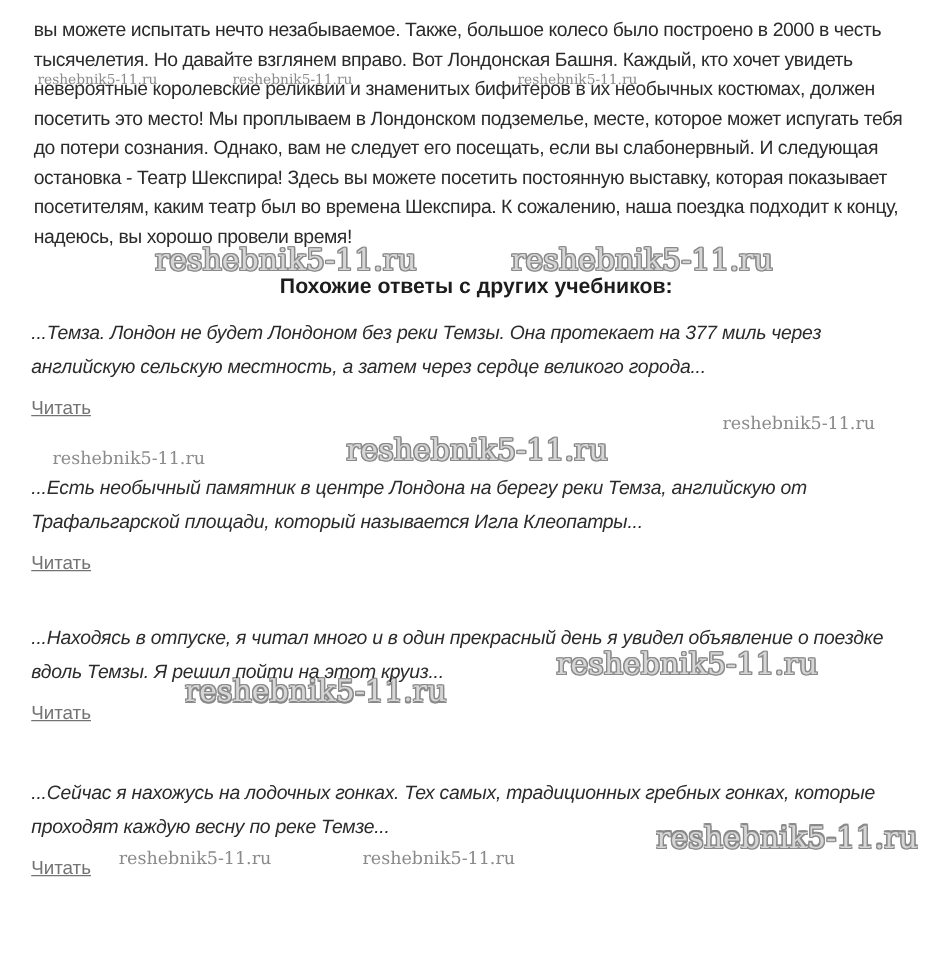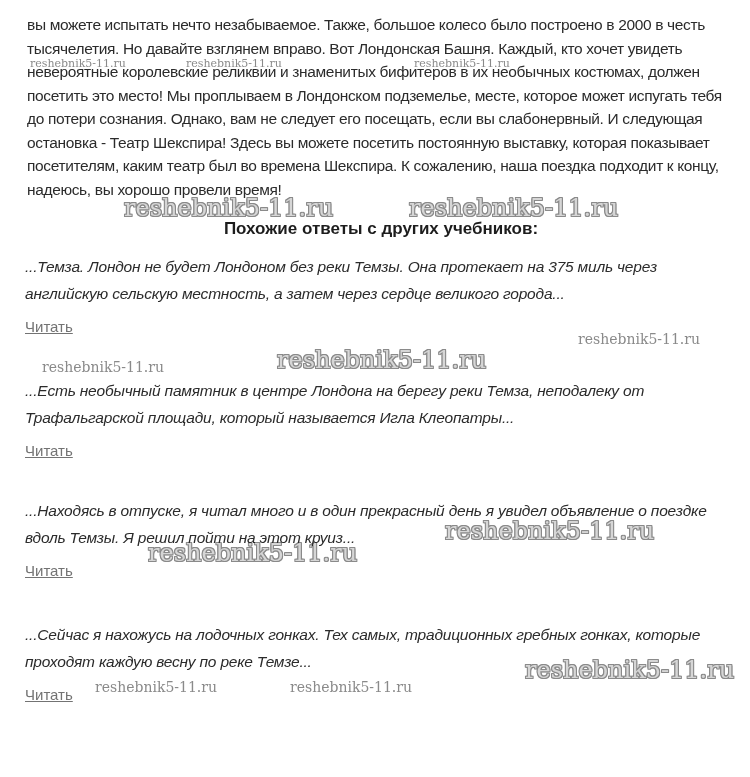--- a/index.html
+++ b/index.html
@@ -99,26 +99,26 @@
   <span class="wm wm-m" style="left:42px;  top:359px;">reshebnik5-11.ru</span>
   <span class="wm wm-l" style="left:445px; top:517px;">reshebnik5-11.ru</span>
   <span class="wm wm-l" style="left:148px; top:539px;">reshebnik5-11.ru</span>
   <span class="wm wm-l" style="left:525px; top:656px;">reshebnik5-11.ru</span>
   <span class="wm wm-m" style="left:95px;  top:679px;">reshebnik5-11.ru</span>
   <span class="wm wm-m" style="left:290px; top:679px;">reshebnik5-11.ru</span>
 
   <h2 class="section-heading">Похожие ответы с других учебников:</h2>
 
   <section class="answer" style="top:253px;">
-    <p class="excerpt">...Темза. Лондон не будет Лондоном без реки Темзы. Она протекает на 375 миль через английскую сельскую местность, а затем через сердце великого города...</p>
+    <p class="excerpt">...Темза. Лондон не будет Лондоном без реки Темзы. Она протекает на 377 миль через английскую сельскую местность, а затем через сердце великого города...</p>
     <a class="read-link" href="#">Читать</a>
   </section>
 
   <section class="answer" style="top:377px;">
-    <p class="excerpt">...Есть необычный памятник в центре Лондона на берегу реки Темза, неподалеку от Трафальгарской площади, который называется Игла Клеопатры...</p>
+    <p class="excerpt">...Есть необычный памятник в центре Лондона на берегу реки Темза, английскую от Трафальгарской площади, который называется Игла Клеопатры...</p>
     <a class="read-link" href="#">Читать</a>
   </section>
 
   <section class="answer" style="top:497px;">
     <p class="excerpt">...Находясь в отпуске, я читал много и в один прекрасный день я увидел объявление о поездке вдоль Темзы. Я решил пойти на этот круиз...</p>
     <a class="read-link" href="#">Читать</a>
   </section>
 
   <section class="answer" style="top:621px;">
     <p class="excerpt">...Сейчас я нахожусь на лодочных гонках. Тех самых, традиционных гребных гонках, которые проходят каждую весну по реке Темзе...</p>

